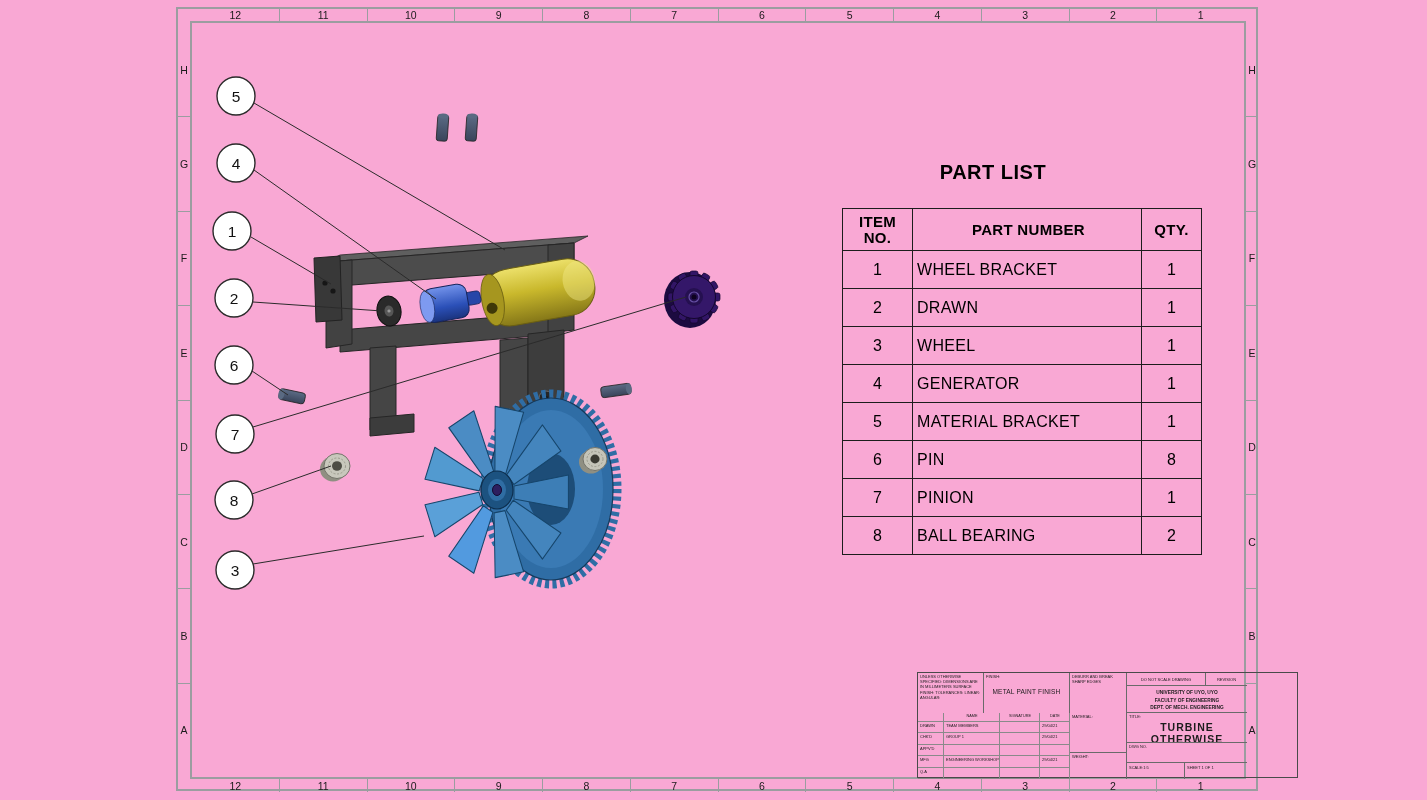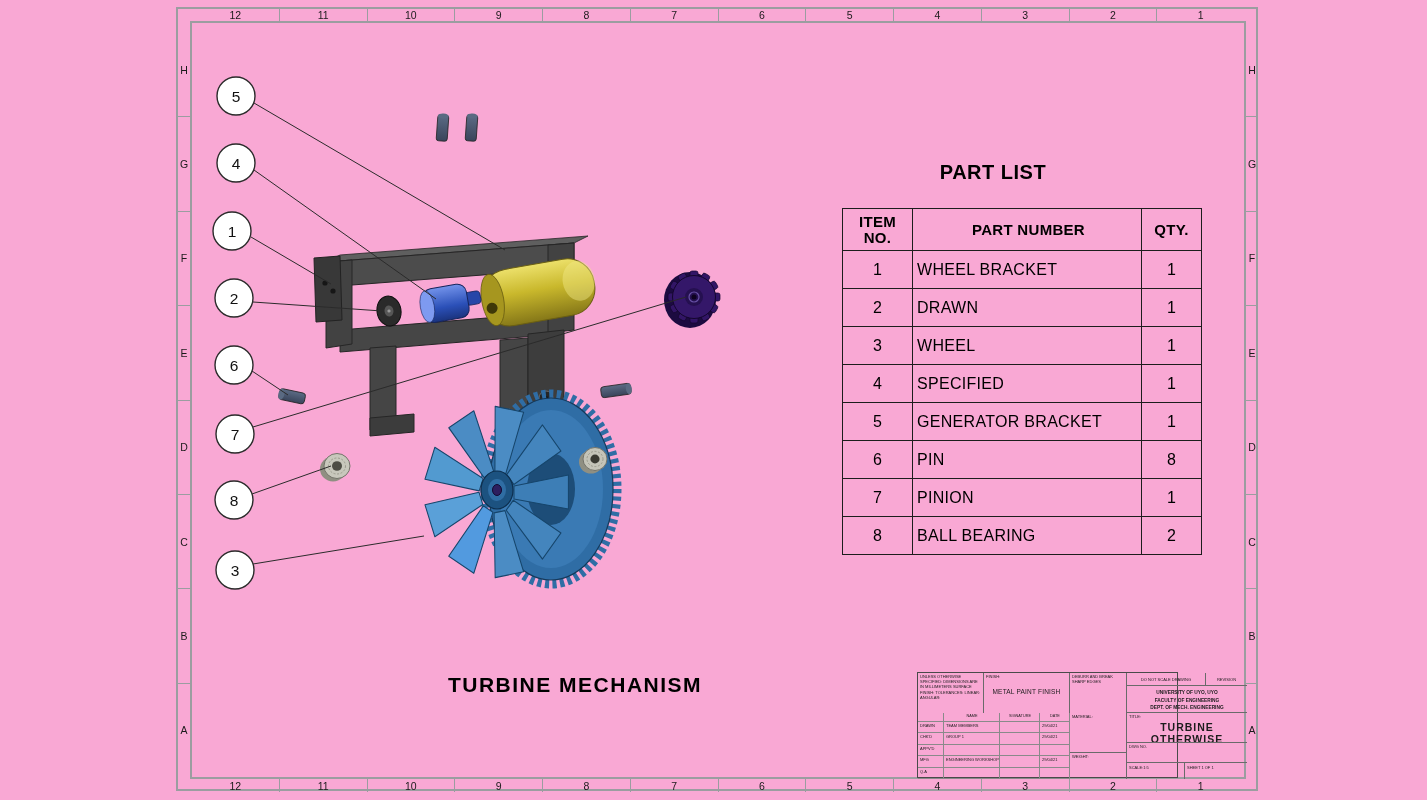--- a/index.html
+++ b/index.html
@@ -37,21 +37,21 @@
   
   .view-title{position:absolute;left:375px;top:673px;width:400px;text-align:center;
               font-size:21px;font-weight:bold;letter-spacing:1.5px;}
   
   .drawing{position:absolute;left:180px;top:20px;}
   .balloon{fill:#ffffff;stroke:#2b2b2b;stroke-width:1.4;}
   .balloon-text{font:15.5px "Liberation Sans",sans-serif;text-anchor:middle;
                 dominant-baseline:central;fill:#111;}
   .leader{stroke:#2b2b2b;stroke-width:1;fill:none;}
   
-  .tb{position:absolute;left:917px;top:672px;width:261px;height:106px;
+  .tb{position:absolute;left:917px;top:672px;width:381px;height:106px;
       border:1px solid #4a4a4a;box-sizing:border-box;font-size:4.5px;color:#1c1c1c;}
   .tb .cell{position:absolute;box-sizing:border-box;border-color:#6a6a6a;overflow:hidden;}
   .tb-tol{left:0;top:0;width:66px;height:40px;border-right:1px solid #6a6a6a;
           padding:1px 2px;font-size:4px;line-height:1.3;}
   .tb-finish{left:66px;top:0;width:86px;height:40px;border-right:1px solid #6a6a6a;padding:1px 2px;}
   .tb-finish .val{font-size:6.5px;text-align:center;margin-top:9px;letter-spacing:.2px;}
   .tb-deburr{left:152px;top:0;width:57px;height:40px;border-right:1px solid #6a6a6a;
              padding:1px 2px;font-size:4px;line-height:1.35;}
   .tb-dns{left:209px;top:0;width:79px;height:13px;border-right:1px solid #6a6a6a;
           border-bottom:1px solid #6a6a6a;display:flex;align-items:center;justify-content:center;font-size:4px;}
@@ -334,26 +334,26 @@
             <td class="pl-part">DRAWN</td>
             <td class="pl-qty">1</td>
           </tr>
           <tr>
             <td class="pl-item">3</td>
             <td class="pl-part">WHEEL</td>
             <td class="pl-qty">1</td>
           </tr>
           <tr>
             <td class="pl-item">4</td>
-            <td class="pl-part">SPECIFIED</td>
+            <td class="pl-part">GENERATOR</td>
             <td class="pl-qty">1</td>
           </tr>
           <tr>
             <td class="pl-item">5</td>
-            <td class="pl-part">GENERATOR BRACKET</td>
+            <td class="pl-part">MATERIAL BRACKET</td>
             <td class="pl-qty">1</td>
           </tr>
           <tr>
             <td class="pl-item">6</td>
             <td class="pl-part">PIN</td>
             <td class="pl-qty">8</td>
           </tr>
           <tr>
             <td class="pl-item">7</td>
             <td class="pl-part">PINION</td>
@@ -361,21 +361,20 @@
           </tr>
           <tr>
             <td class="pl-item">8</td>
             <td class="pl-part">BALL BEARING</td>
             <td class="pl-qty">2</td>
           </tr>
         </tbody>
     </table>
   </div>
 
-  <div class="view-title">TURBINE MECHANISM</div>
 
   <div class="tb">
     <div class="cell tb-tol">UNLESS OTHERWISE SPECIFIED: DIMENSIONS ARE IN MILLIMETERS SURFACE FINISH: TOLERANCES: LINEAR: ANGULAR:</div>
     <div class="cell tb-finish">
       <div class="tb-lbl">FINISH:</div>
       <div class="val">METAL PAINT FINISH</div>
     </div>
     <div class="cell tb-deburr">DEBURR AND BREAK SHARP EDGES</div>
     <div class="cell tb-dns">DO NOT SCALE DRAWING</div>
     <div class="cell tb-rev">REVISION</div>

